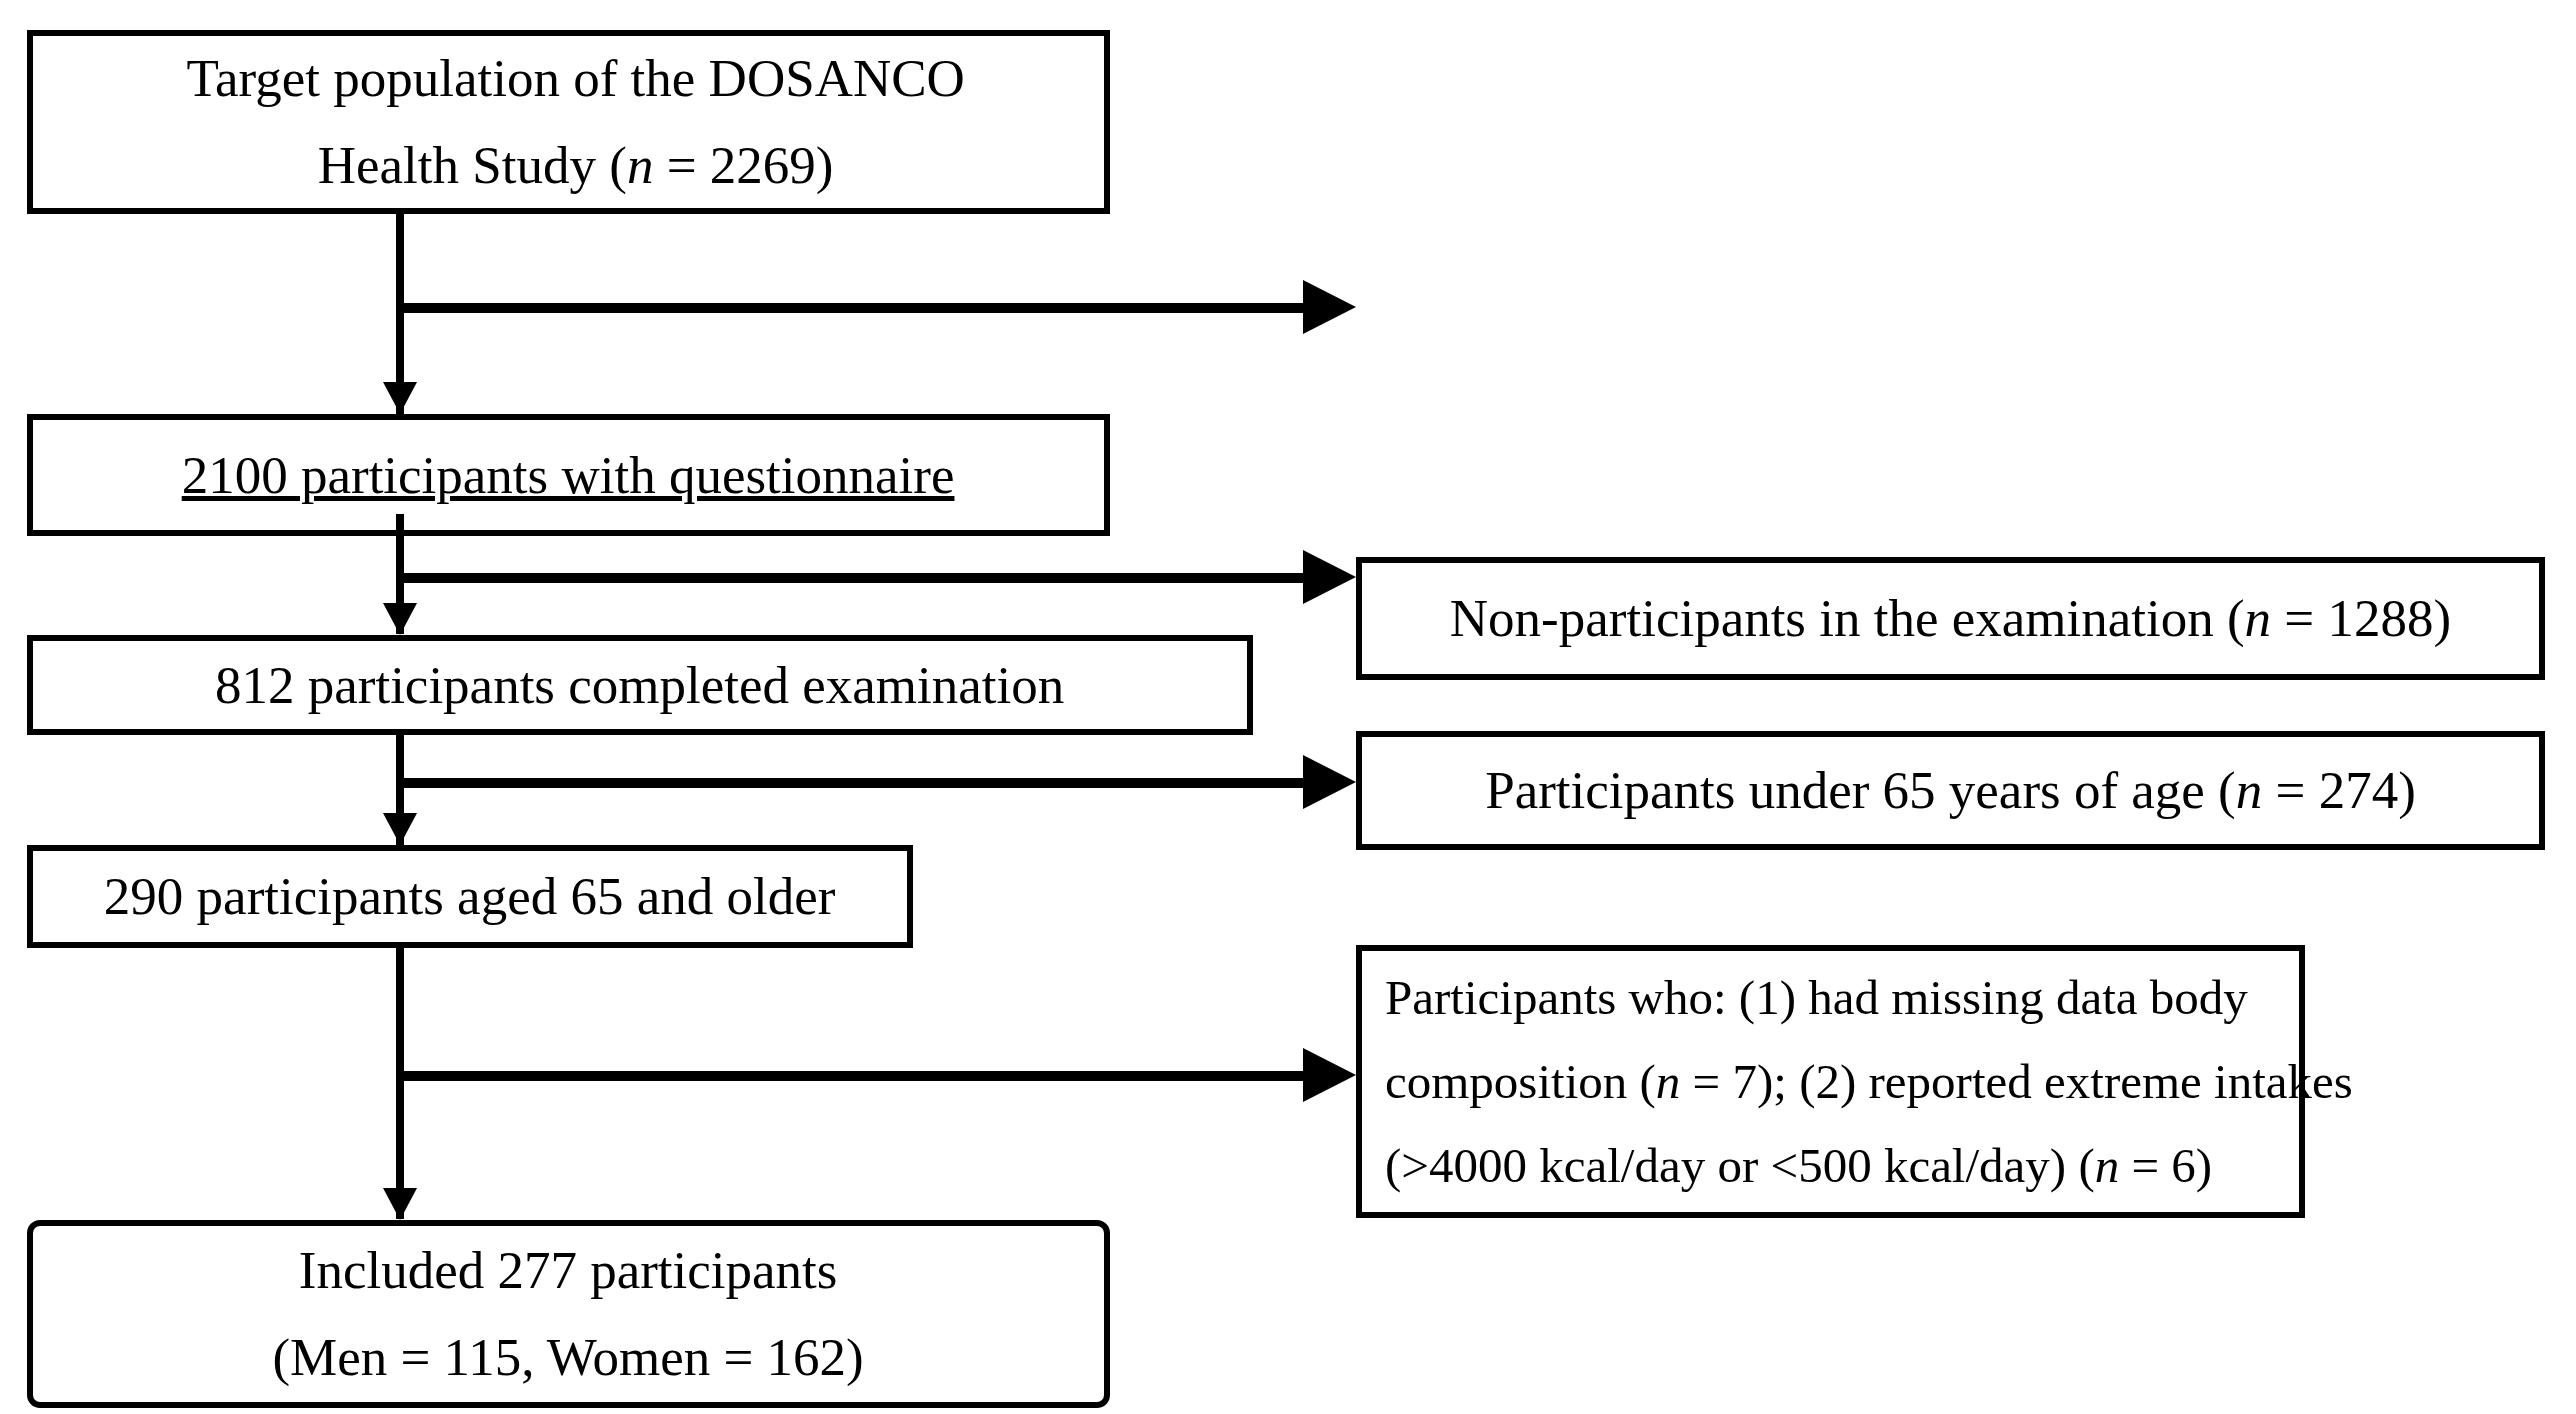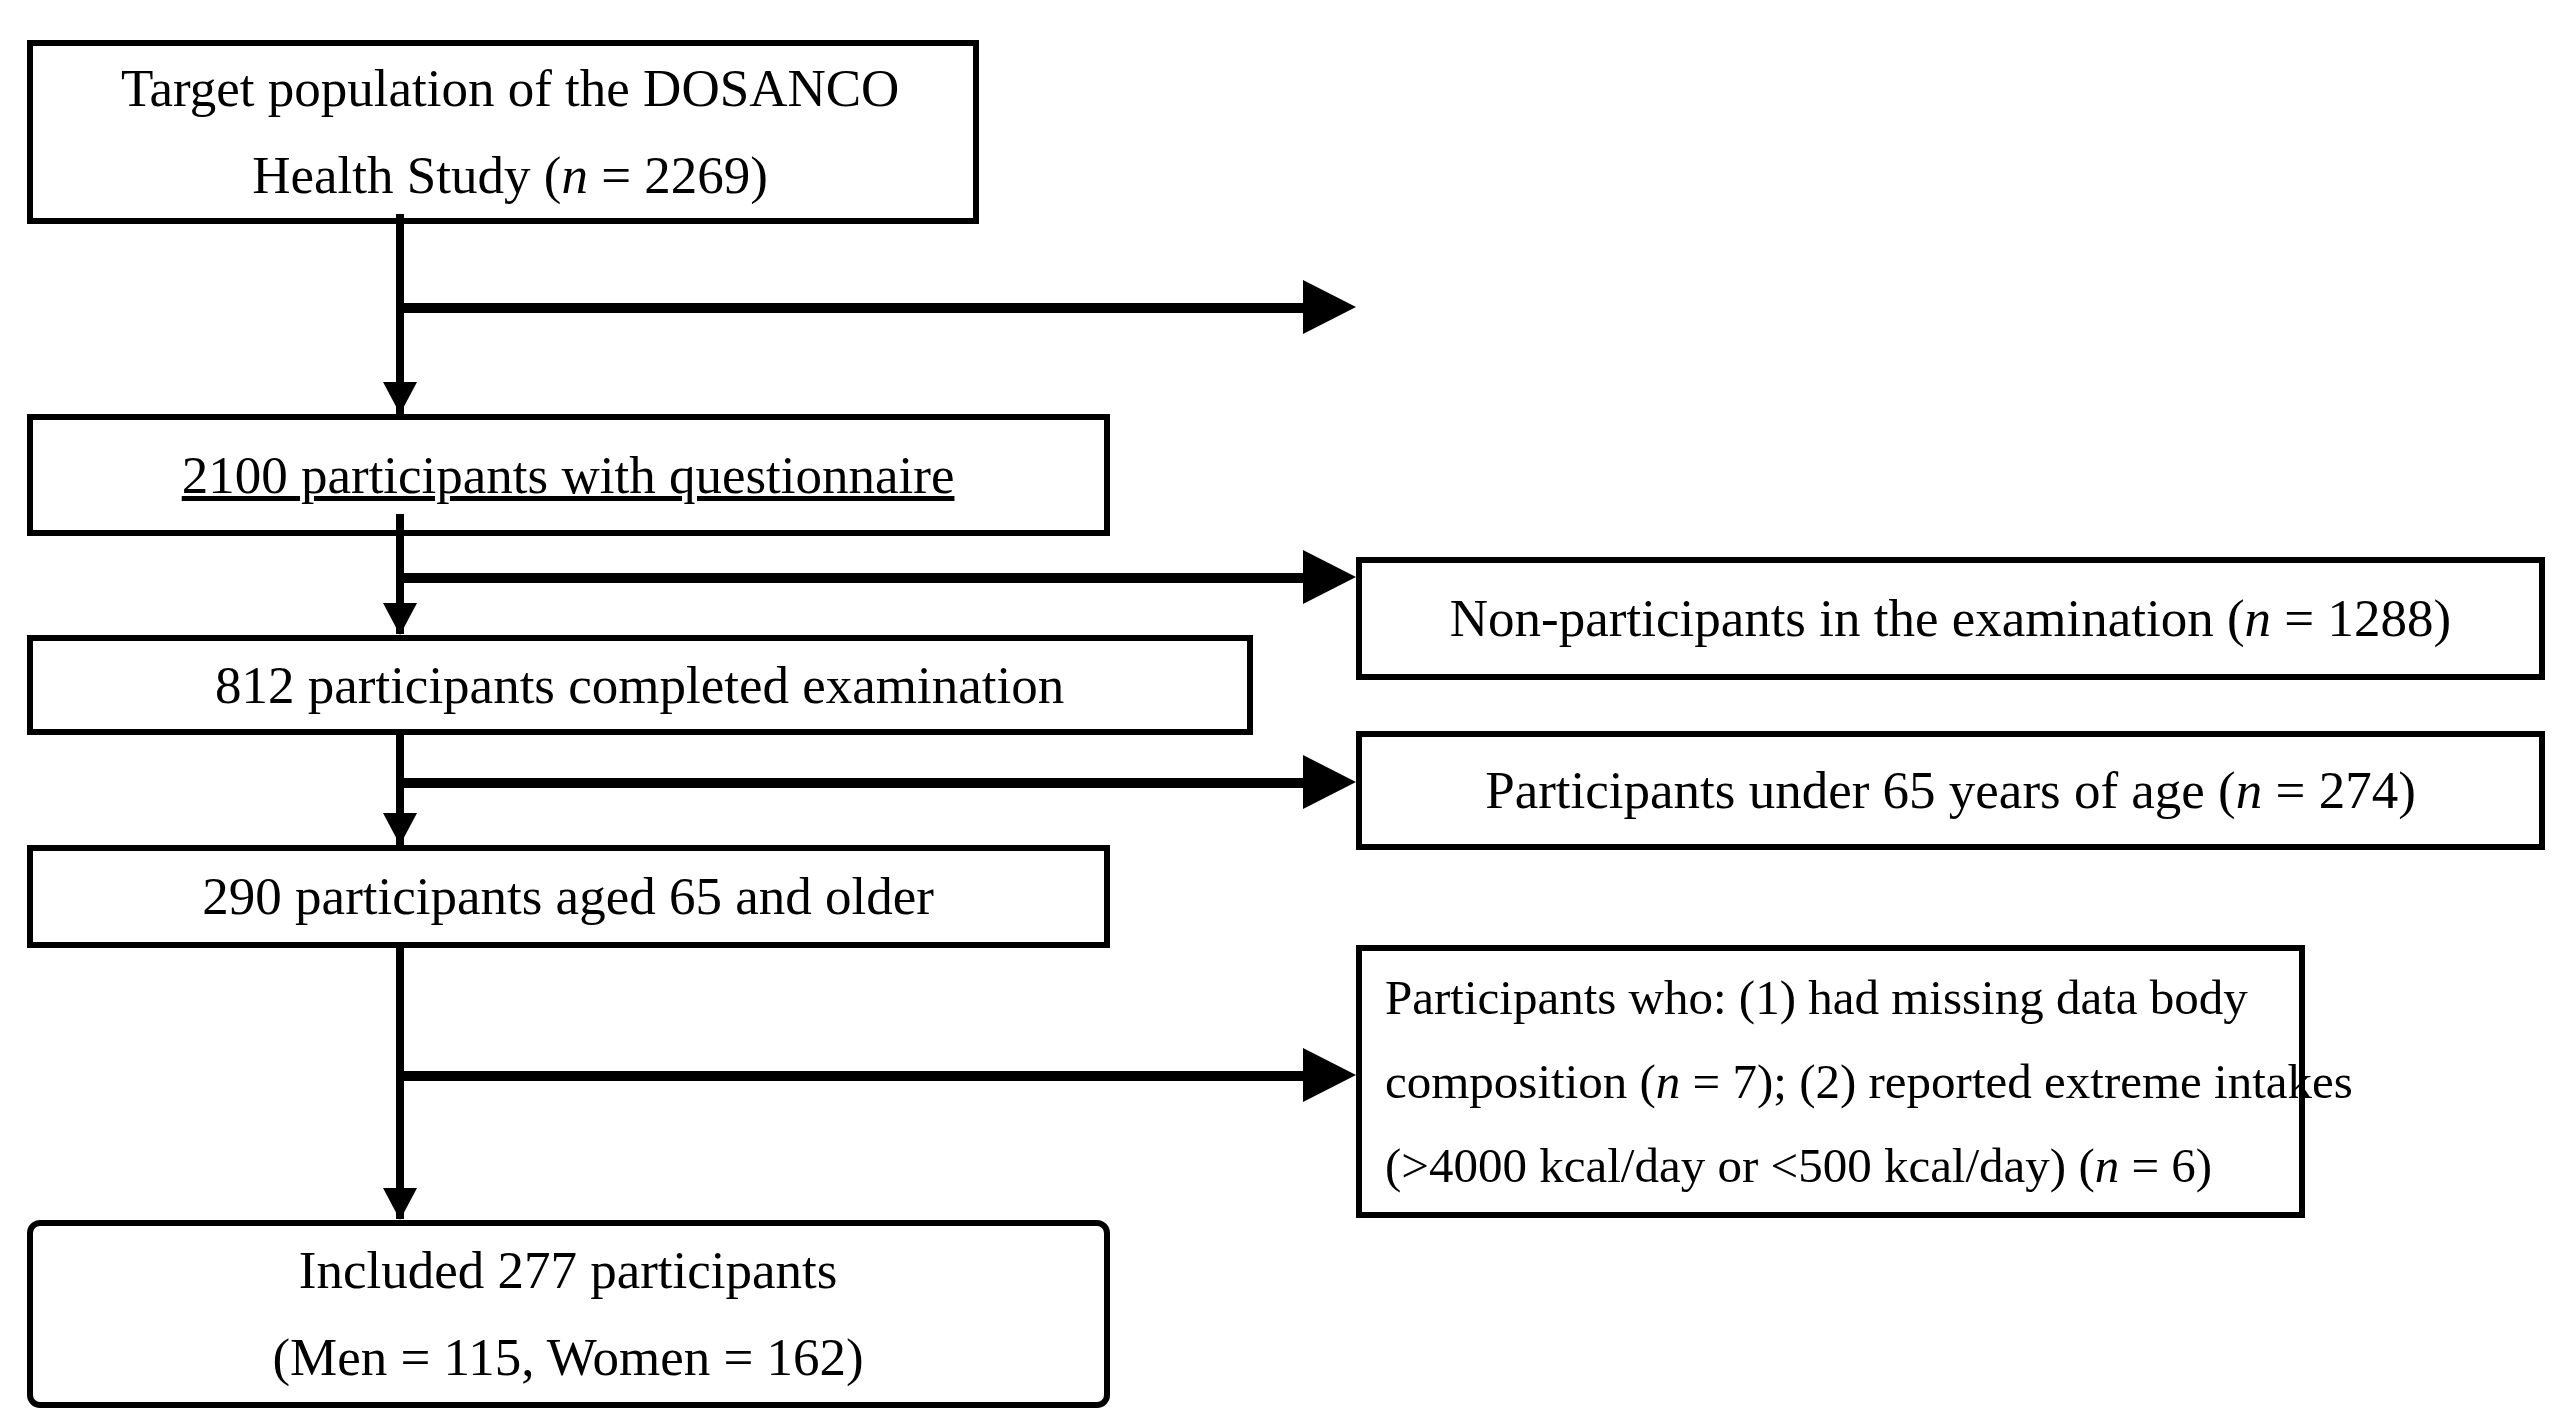--- a/index.html
+++ b/index.html
@@ -28,24 +28,24 @@
     font-size: 53px;
   }
   .box .line {
     line-height: 87px;
     white-space: nowrap;
     text-align: center;
   }
   .nvar { font-style: italic; }
 
   
-  #bl1 { left: 26.6px;  top: 40px;   width: 952px; height: 184px; padding-left: 15px; }
+  #bl1 { left: 26.6px;  top: 30px;   width: 1083px; height: 184px; padding-left: 15px; }
   #bl2 { left: 26.6px;  top: 414px;  width: 1083px; height: 122px; text-decoration: underline; }
   #bl3 { left: 26.6px;  top: 635px;  width: 1226px; height: 100px; }
-  #bl4 { left: 26.6px;  top: 845px; width: 1083px; height: 103px; }
+  #bl4 { left: 26.6px;  top: 845px; width: 886px; height: 103px; }
   #bl5 { left: 26.6px;  top: 1220px; width: 1083px; height: 188px; border-radius: 13px; }
 
   
   #br1 { left: 1356px; top: 209px;  width: 1189px; height: 210px; }
   #br1 .line { line-height: 103px; }
   #br2 { left: 1356px; top: 517px;  width: 1189px; height: 123px; margin-top: 40px; }
   #br3 { left: 1356px; top: 731px;  width: 1189px; height: 119px; }
   #br4 { left: 1356px; top: 945px; width: 949px; height: 273px;
          align-items: flex-start; padding: 0 15px 0 23px; font-size: 49px; }
   #br4 .line { line-height: 84px; text-align: left; }

